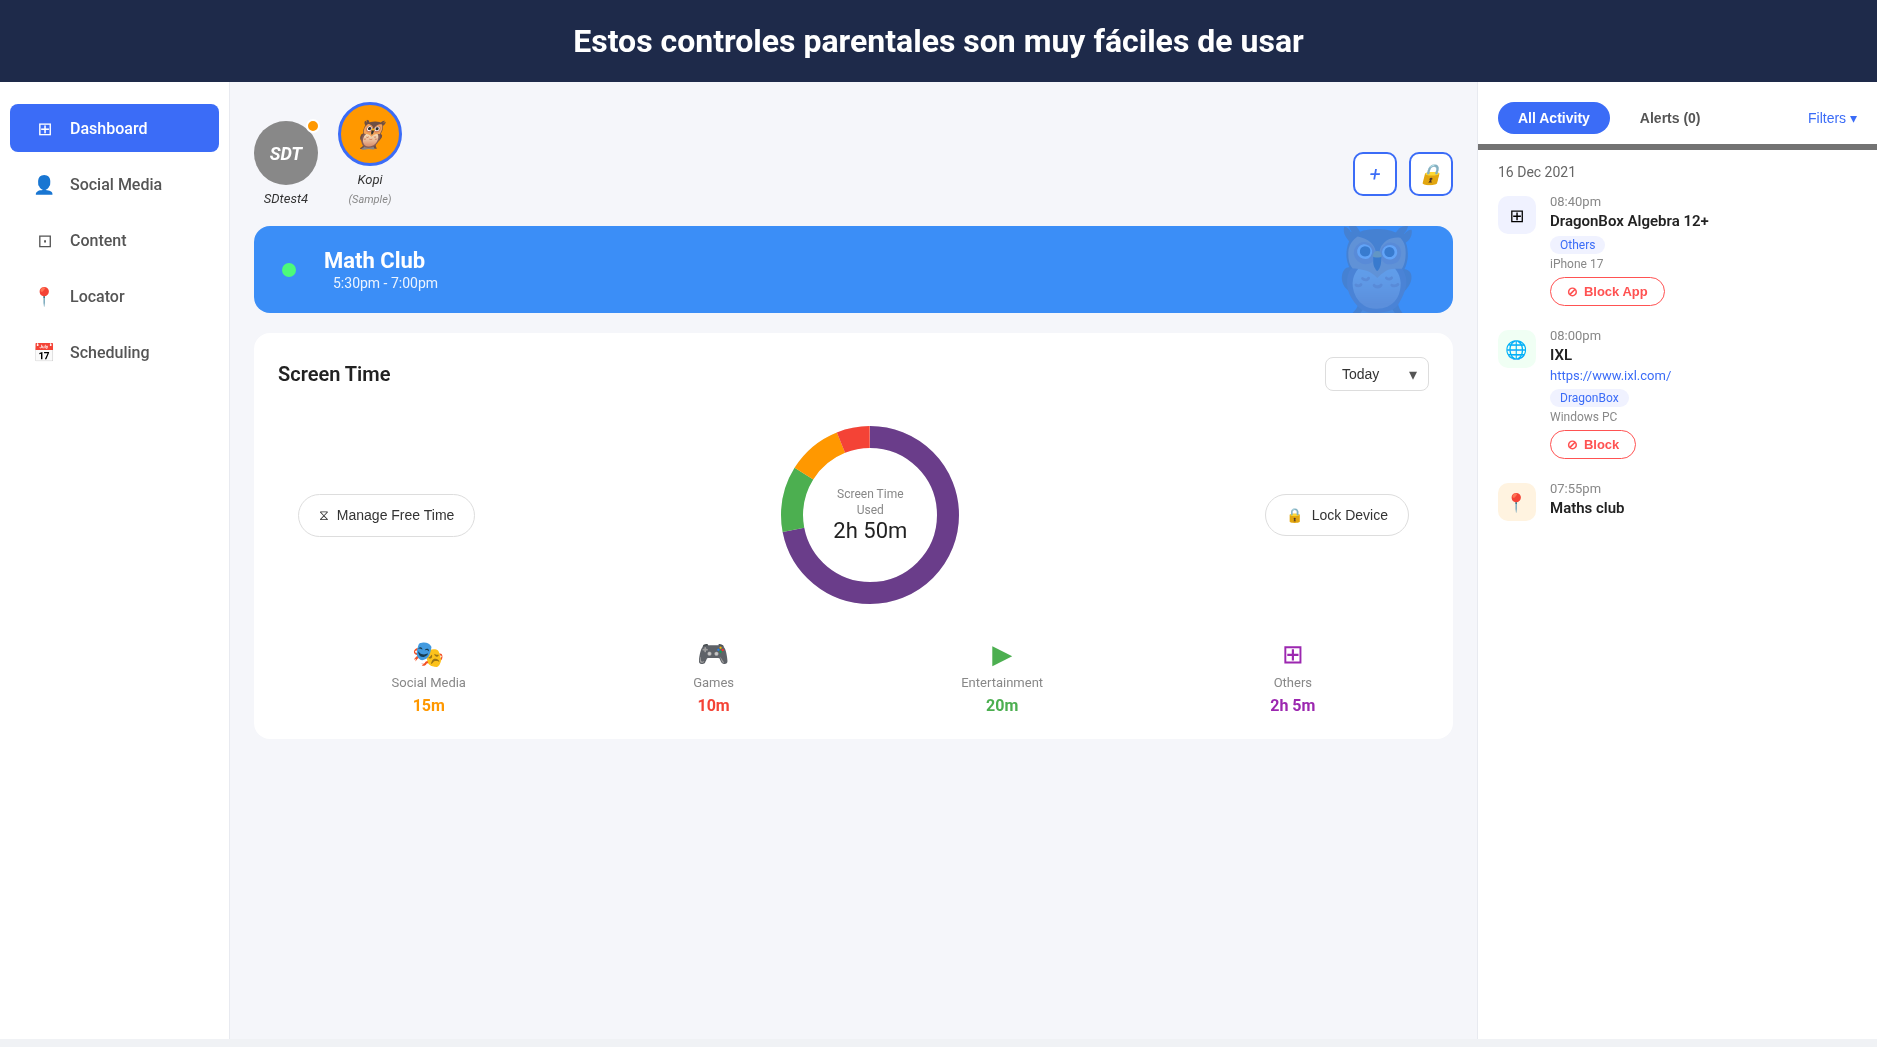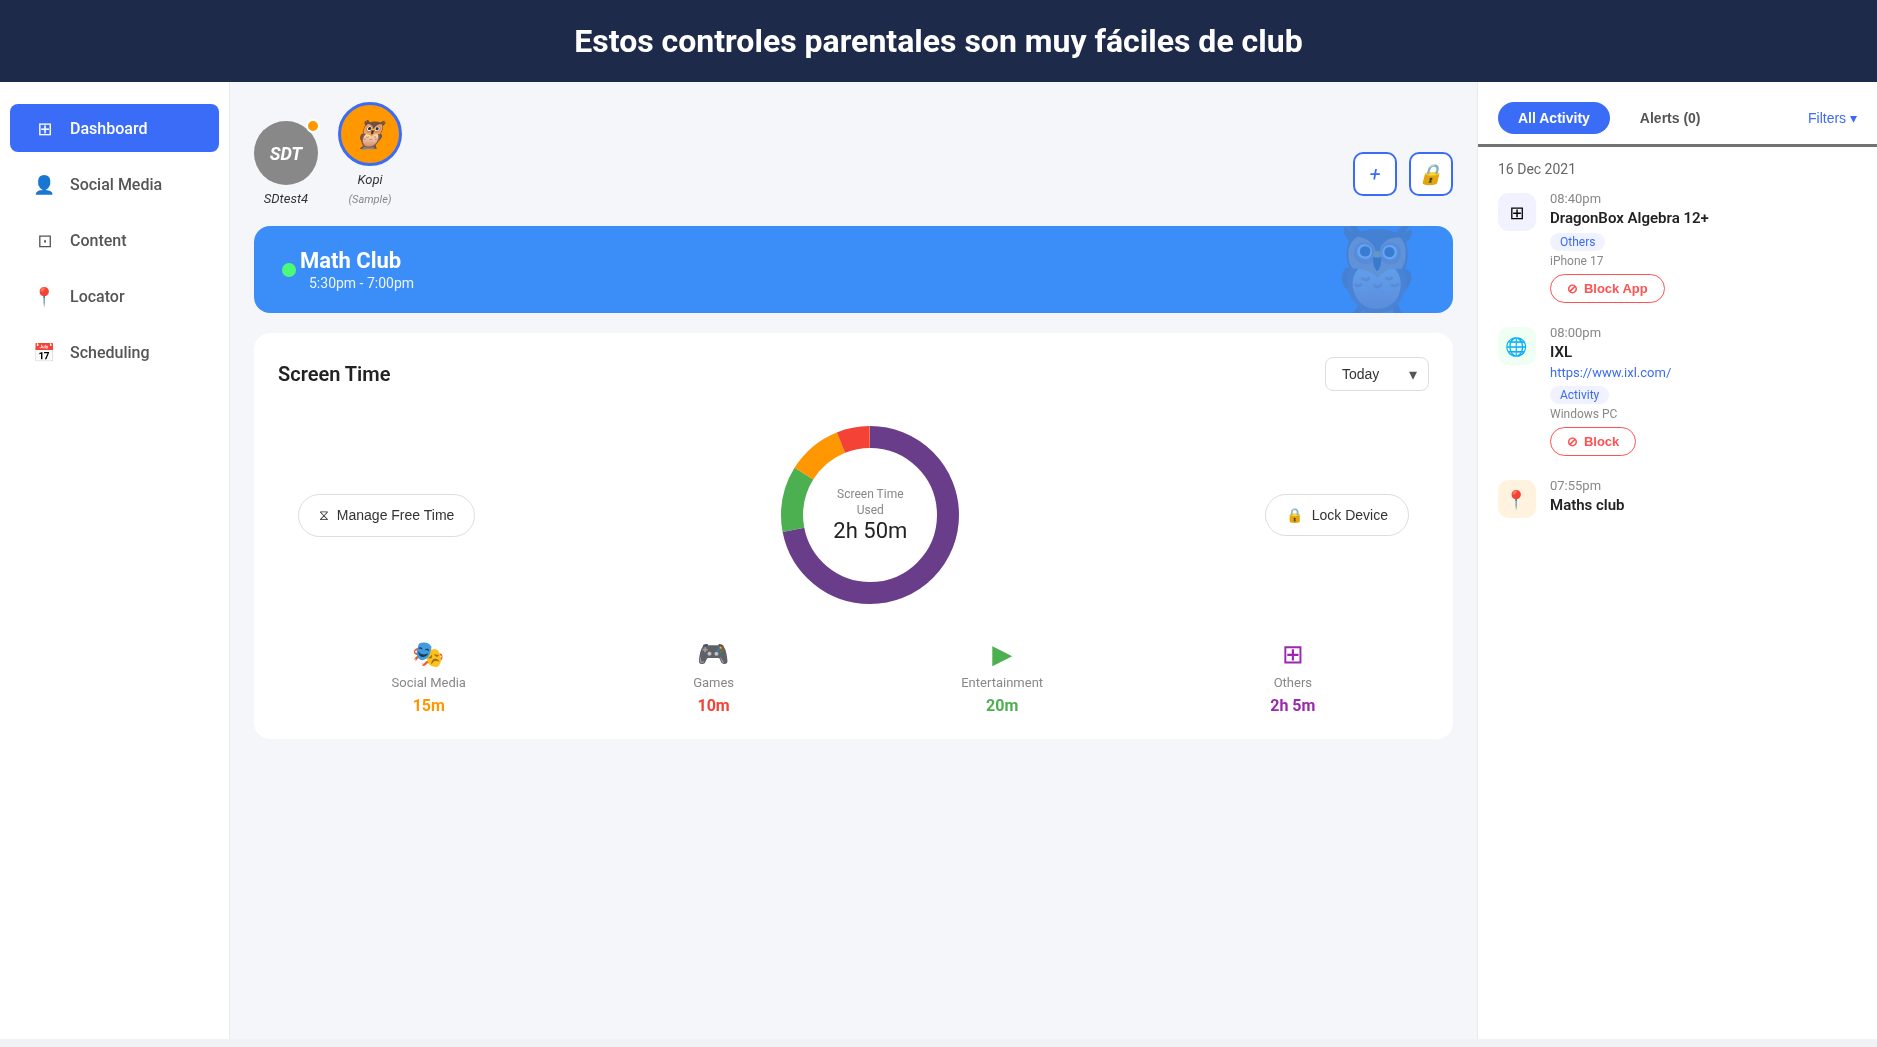--- a/index.html
+++ b/index.html
@@ -158,21 +158,21 @@
 
     
     .activity-card {
       background: #3b8ef7;
       border-radius: 16px;
       padding: 22px 28px;
       color: white;
       margin-bottom: 20px;
       display: flex;
       align-items: center;
-      gap: 4px;
+      gap: 28px;
       position: relative;
       overflow: hidden;
     }
 
     .activity-card .dot {
       width: 14px;
       height: 14px;
       border-radius: 50%;
       background: #4cfa7a;
       flex-shrink: 0;
@@ -341,21 +341,21 @@
       display: flex;
       flex-direction: column;
       flex-shrink: 0;
     }
 
     .right-panel-header {
       padding: 20px 20px 10px;
       display: flex;
       align-items: center;
       gap: 10px;
-      border-bottom: 3px solid #737373;
+      border-bottom: 6px solid #737373;
       flex-shrink: 0;
     }
 
     .tab-btn {
       padding: 8px 20px;
       border-radius: 24px;
       font-size: 14px;
       font-weight: 600;
       cursor: pointer;
       border: none;
@@ -464,21 +464,21 @@
       cursor: pointer;
       display: flex;
       align-items: center;
       gap: 6px;
     }
   </style>
 </head>
 <body>
 
 <div class="banner">
-  <span>Estos controles parentales son muy fáciles de club</span>
+  <span>Estos controles parentales son muy fáciles de usar</span>
 </div>
 
 <div class="app-container">
 
   <aside class="sidebar">
     <div class="sidebar-item active">
       <span class="icon-shape">⊞</span>
       <span>Dashboard</span>
     </div>
     <div class="sidebar-item">
@@ -626,21 +626,21 @@
           </button>
         </div>
       </div>
 
       <div class="activity-entry">
         <div class="act-icon" style="background:#f0fff4">🌐</div>
         <div class="act-details">
           <div class="act-time">08:00pm</div>
           <div class="act-name">IXL</div>
           <a class="act-link">https://www.ixl.com/</a>
-          <span class="act-tag">Activity</span>
+          <span class="act-tag">DragonBox</span>
           <div class="act-device">Windows PC</div>
           <button class="block-btn">
             <span>⊘</span>
             <span>Block</span>
           </button>
         </div>
       </div>
 
       <div class="activity-entry">
         <div class="act-icon" style="background:#fff3e0">📍</div>

